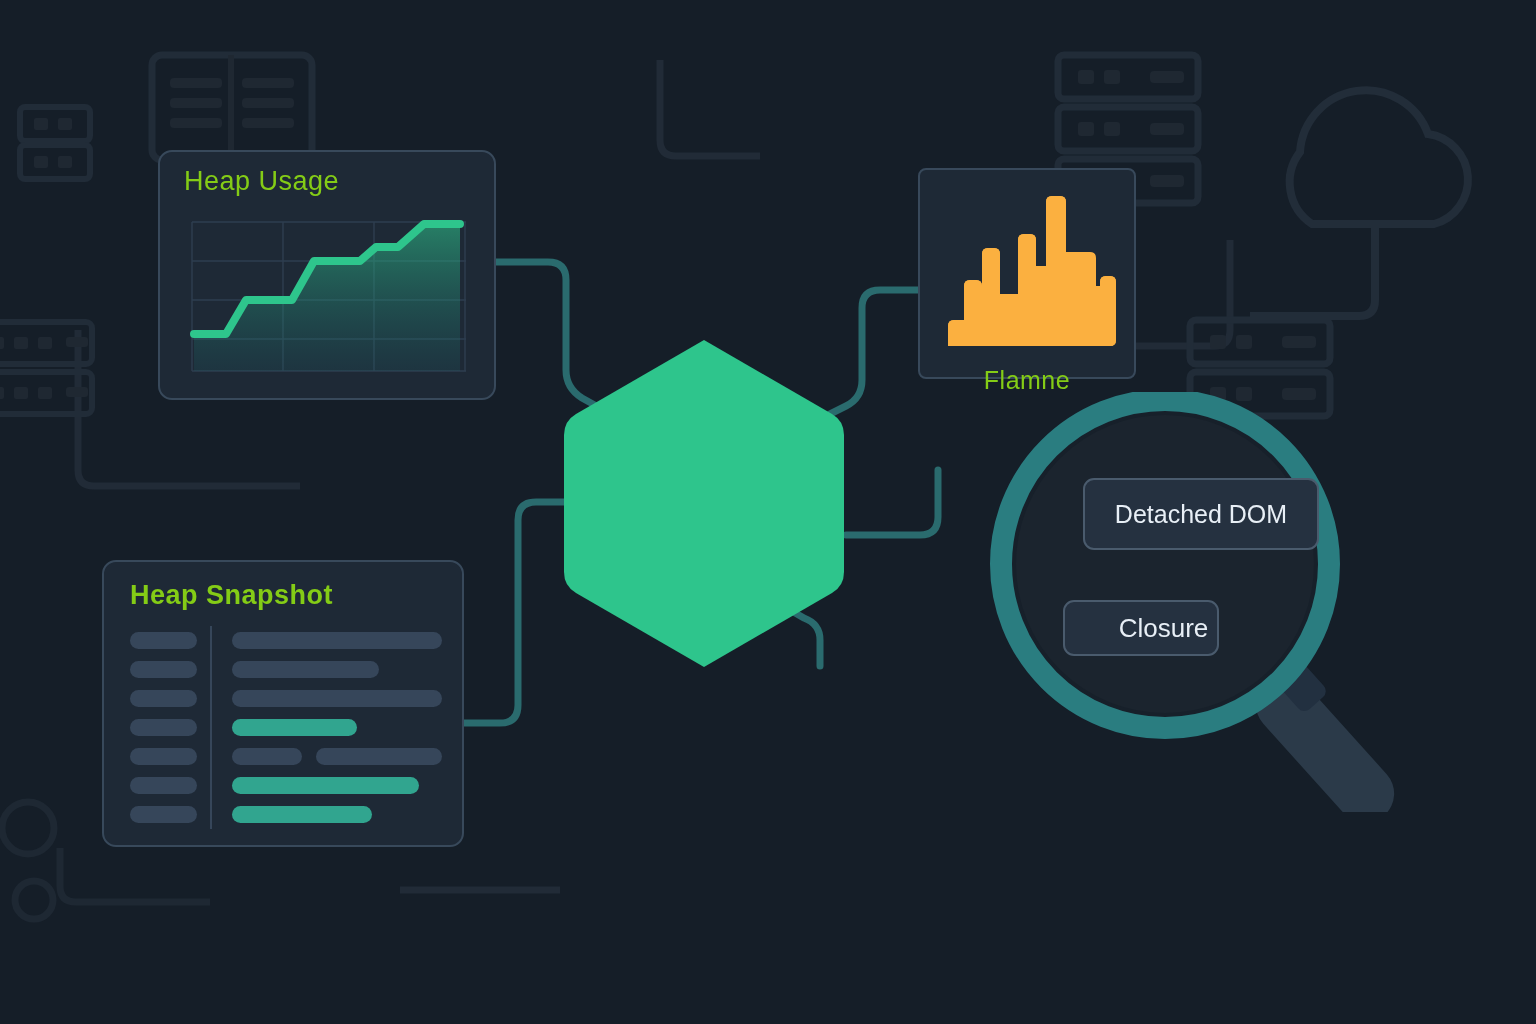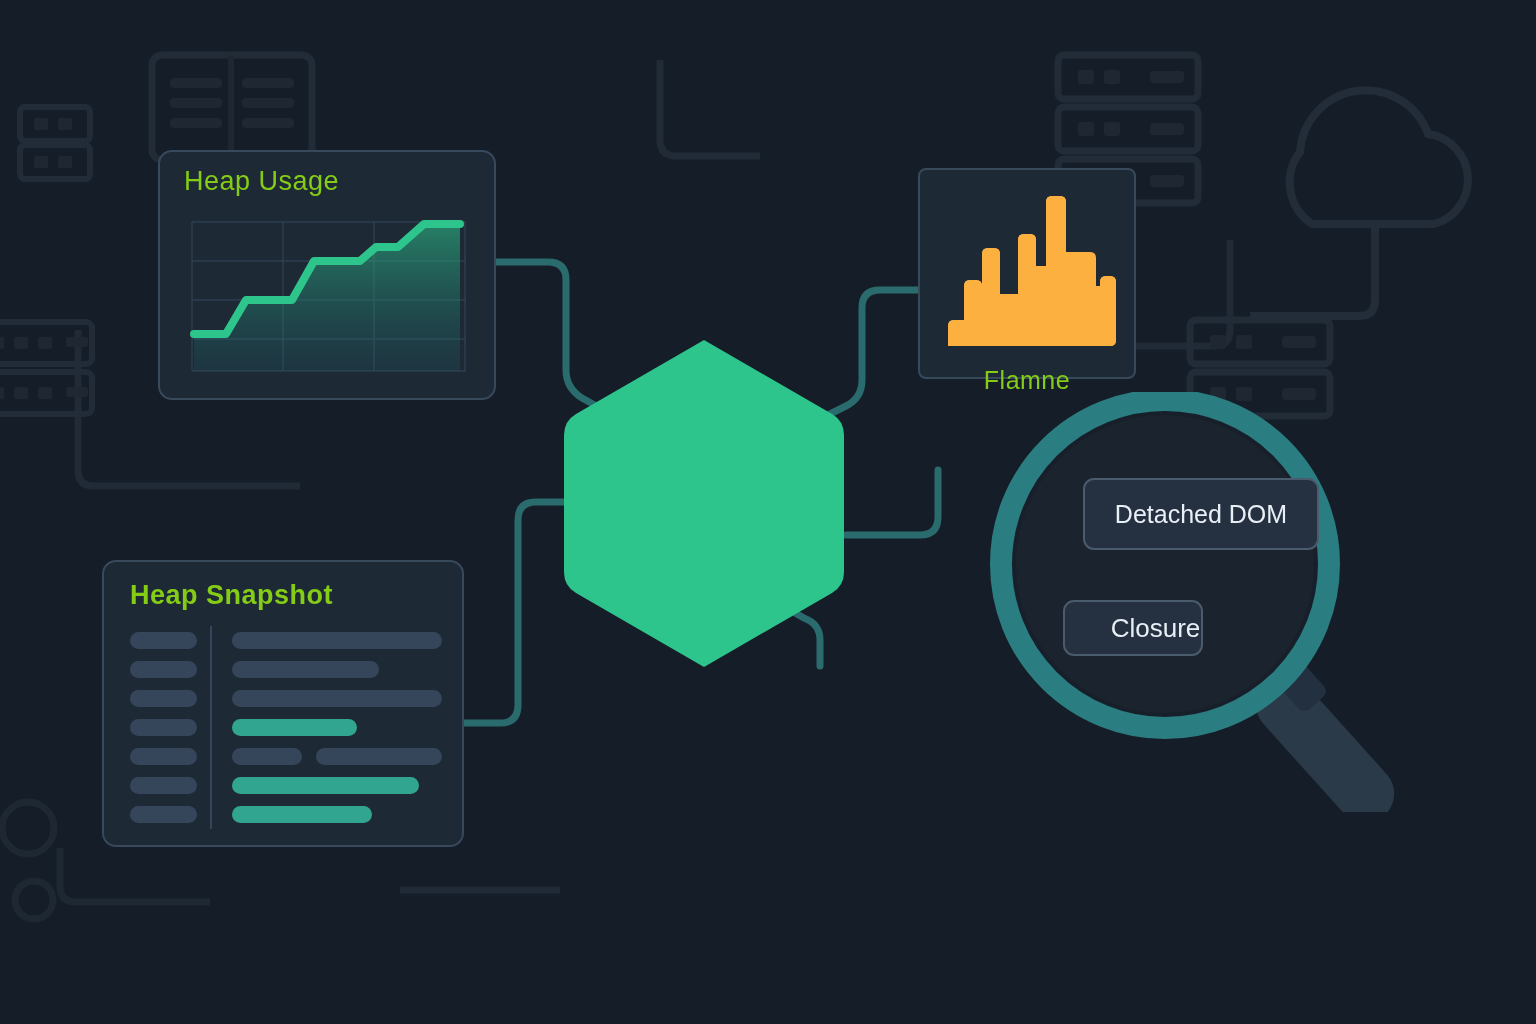--- a/index.html
+++ b/index.html
@@ -50,21 +50,21 @@
   
   #hex{position:absolute;left:560px;top:336px;width:288px;height:335px;z-index:4;}
 
   
   #mag{position:absolute;left:990px;top:392px;width:470px;height:420px;z-index:6;}
   .chip{position:absolute;border:2px solid #4a5b6d;border-radius:11px;
         background:#253140;color:#e8eff6;display:flex;align-items:center;
         justify-content:center;text-align:center;box-sizing:border-box;}
   #chip-dom{left:1083px;top:478px;width:236px;height:72px;font-size:25px;
             line-height:33px;z-index:7;}
-  #chip-closure{left:1063px;top:600px;width:140px;height:56px;font-size:26px;z-index:7;padding-left:45px;}
+  #chip-closure{left:1063px;top:600px;width:156px;height:56px;font-size:26px;z-index:7;padding-left:45px;}
   .chip-l1,.chip-l2{display:block;}
 </style>
 </head>
 <body>
 
 <div id="stage">
 
   <svg class="bg-layer" viewBox="0 0 1536 1024" width="1536" height="1024">
     <g stroke="#212b37" stroke-width="7" fill="none">
 

